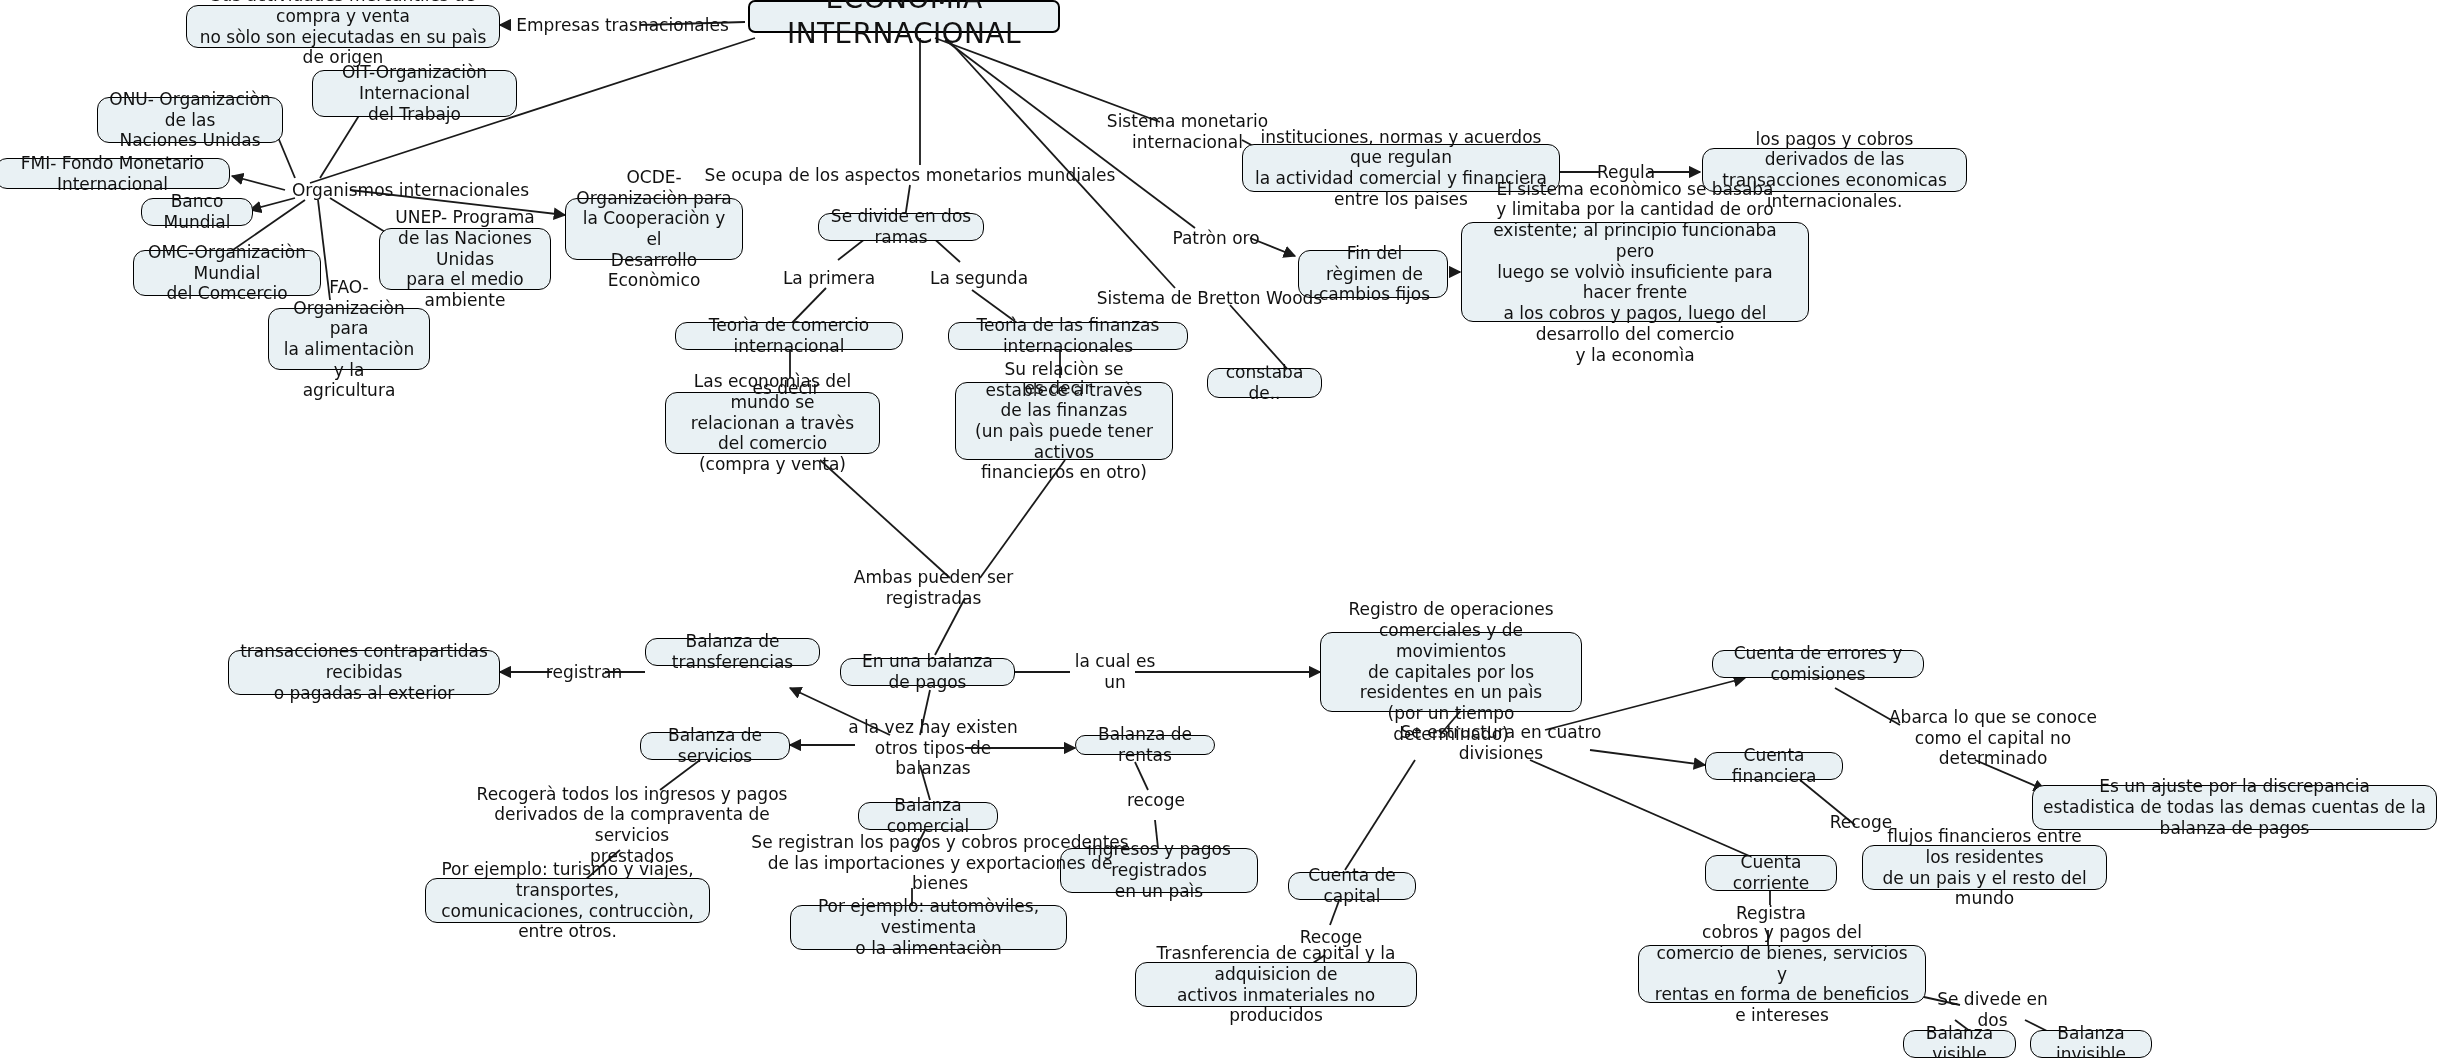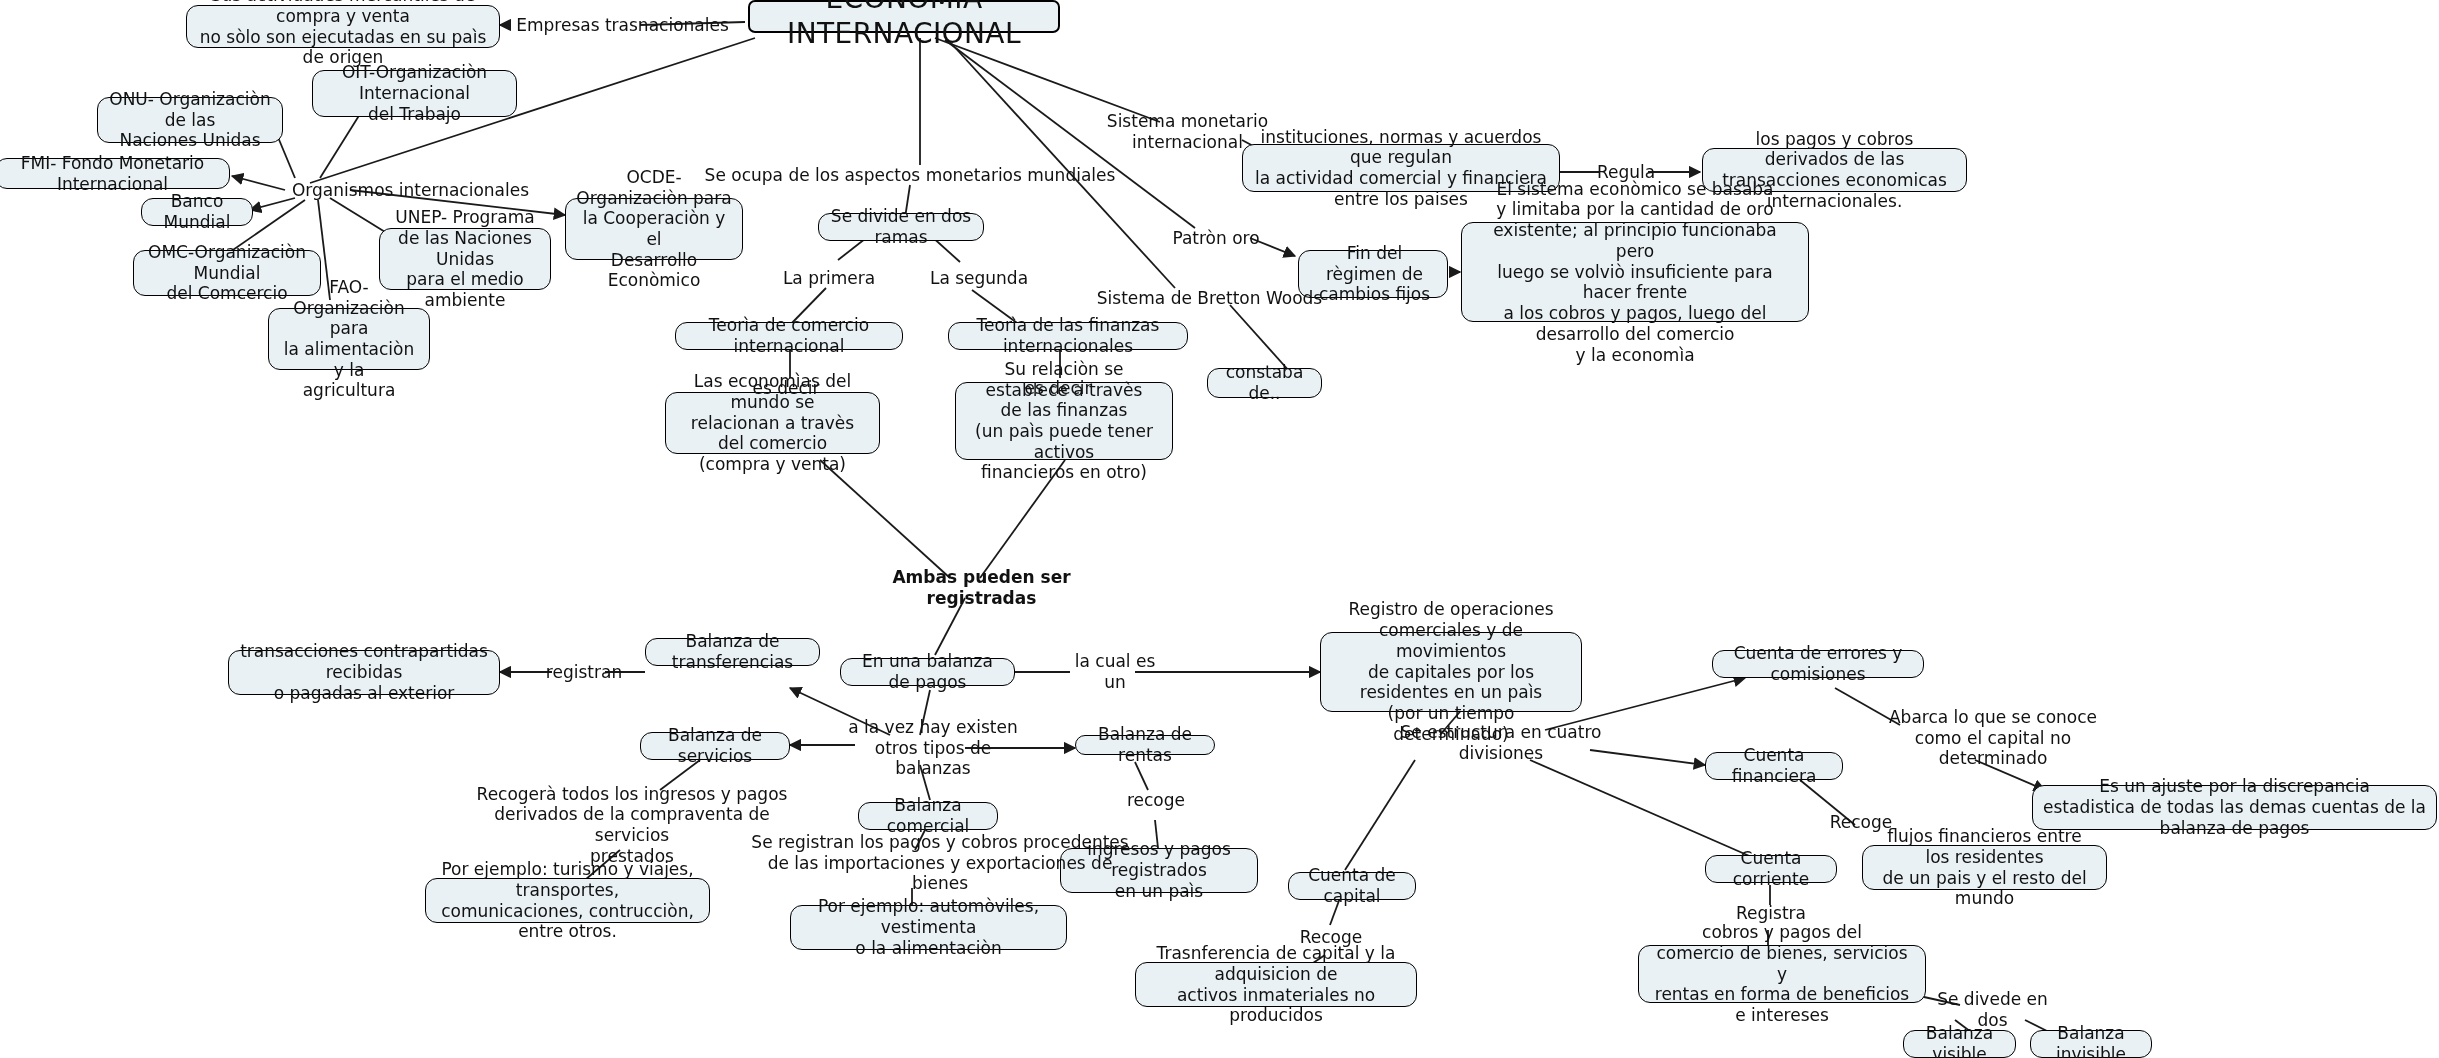--- a/index.html
+++ b/index.html
@@ -244,21 +244,21 @@
 
   <div class="node" style="left:1075px;top:735px;width:140px;height:20px;">Balanza de rentas</div>
 
   <div class="node" style="left:1705px;top:752px;width:138px;height:28px;">Cuenta financiera</div>
 
   <div class="node" style="left:2032px;top:785px;width:405px;height:45px;">Es un ajuste por la discrepancia
 estadistica de todas las demas cuentas de la balanza de pagos</div>
 
   <div class="node" style="left:858px;top:802px;width:140px;height:28px;">Balanza comercial</div>
 
-  <div class="node" style="left:1705px;top:855px;width:132px;height:28px;">Cuenta corriente</div>
+  <div class="node" style="left:1705px;top:855px;width:132px;height:36px;">Cuenta corriente</div>
 
   <div class="node" style="left:1862px;top:845px;width:245px;height:45px;">flujos financieros entre los residentes
 de un pais y el resto del mundo</div>
 
   <div class="node" style="left:425px;top:878px;width:285px;height:45px;">Por ejemplo: turismo y viajes, transportes,
 comunicaciones, contrucciòn, entre otros.</div>
 
   <div class="node" style="left:790px;top:905px;width:277px;height:45px;">Por ejemplo: automòviles, vestimenta
 o la alimentaciòn</div>
 
@@ -294,21 +294,21 @@
   <div class="label" style="left:1092px;top:288px;width:235px;height:20px;">Sistema de Bretton Woods</div>
 
   <div class="label" style="left:778px;top:268px;width:102px;height:20px;">La primera</div>
 
   <div class="label" style="left:928px;top:268px;width:102px;height:20px;">La segunda</div>
 
   <div class="label" style="left:740px;top:378px;width:92px;height:20px;">es decir</div>
 
   <div class="label" style="left:1012px;top:378px;width:92px;height:20px;">es decir</div>
 
-  <div class="label" style="left:864px;top:578px;width:235px;height:20px;font-weight:bold;">Ambas pueden ser registradas</div>
+  <div class="label" style="left:816px;top:578px;width:235px;height:20px;">Ambas pueden ser registradas</div>
 
   <div class="label" style="left:548px;top:662px;width:72px;height:20px;">registran</div>
 
   <div class="label" style="left:1065px;top:662px;width:100px;height:20px;">la cual es un</div>
 
   <div class="label" style="left:838px;top:728px;width:190px;height:40px;">a la vez hay existen
 otros tipos de balanzas</div>
 
   <div class="label" style="left:1375px;top:733px;width:252px;height:20px;">Se estructura en cuatro divisiones</div>
 

